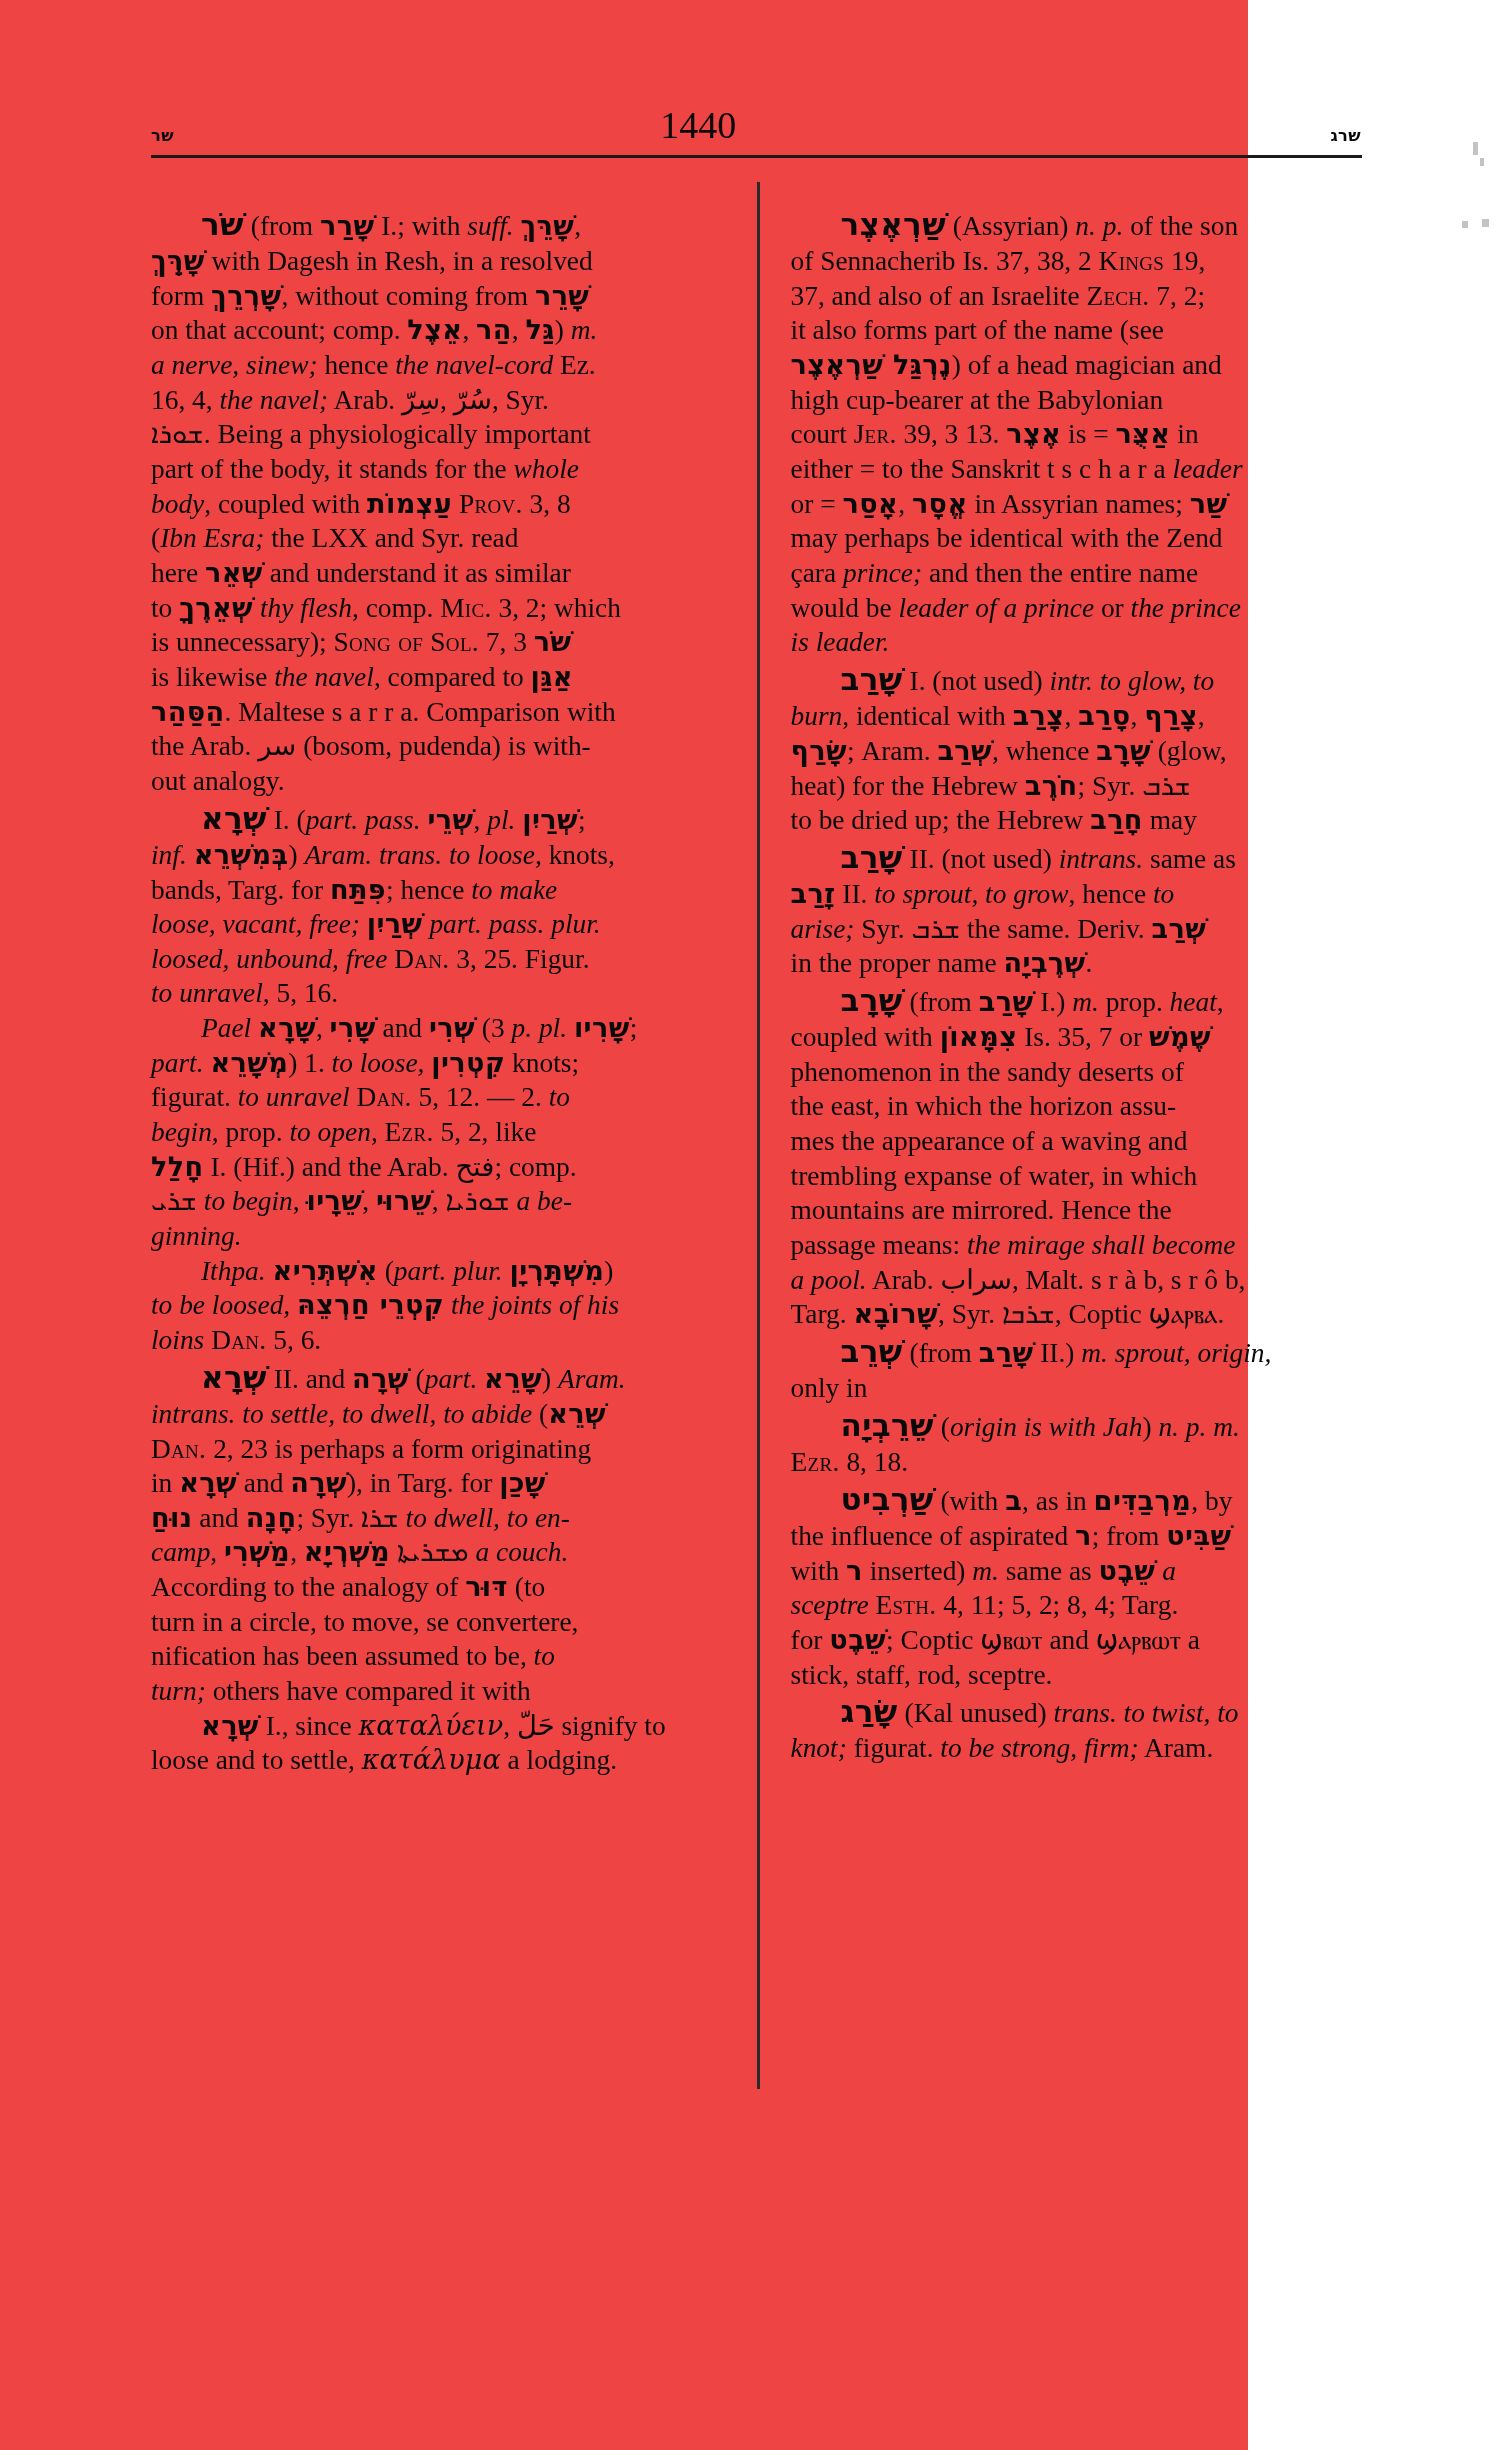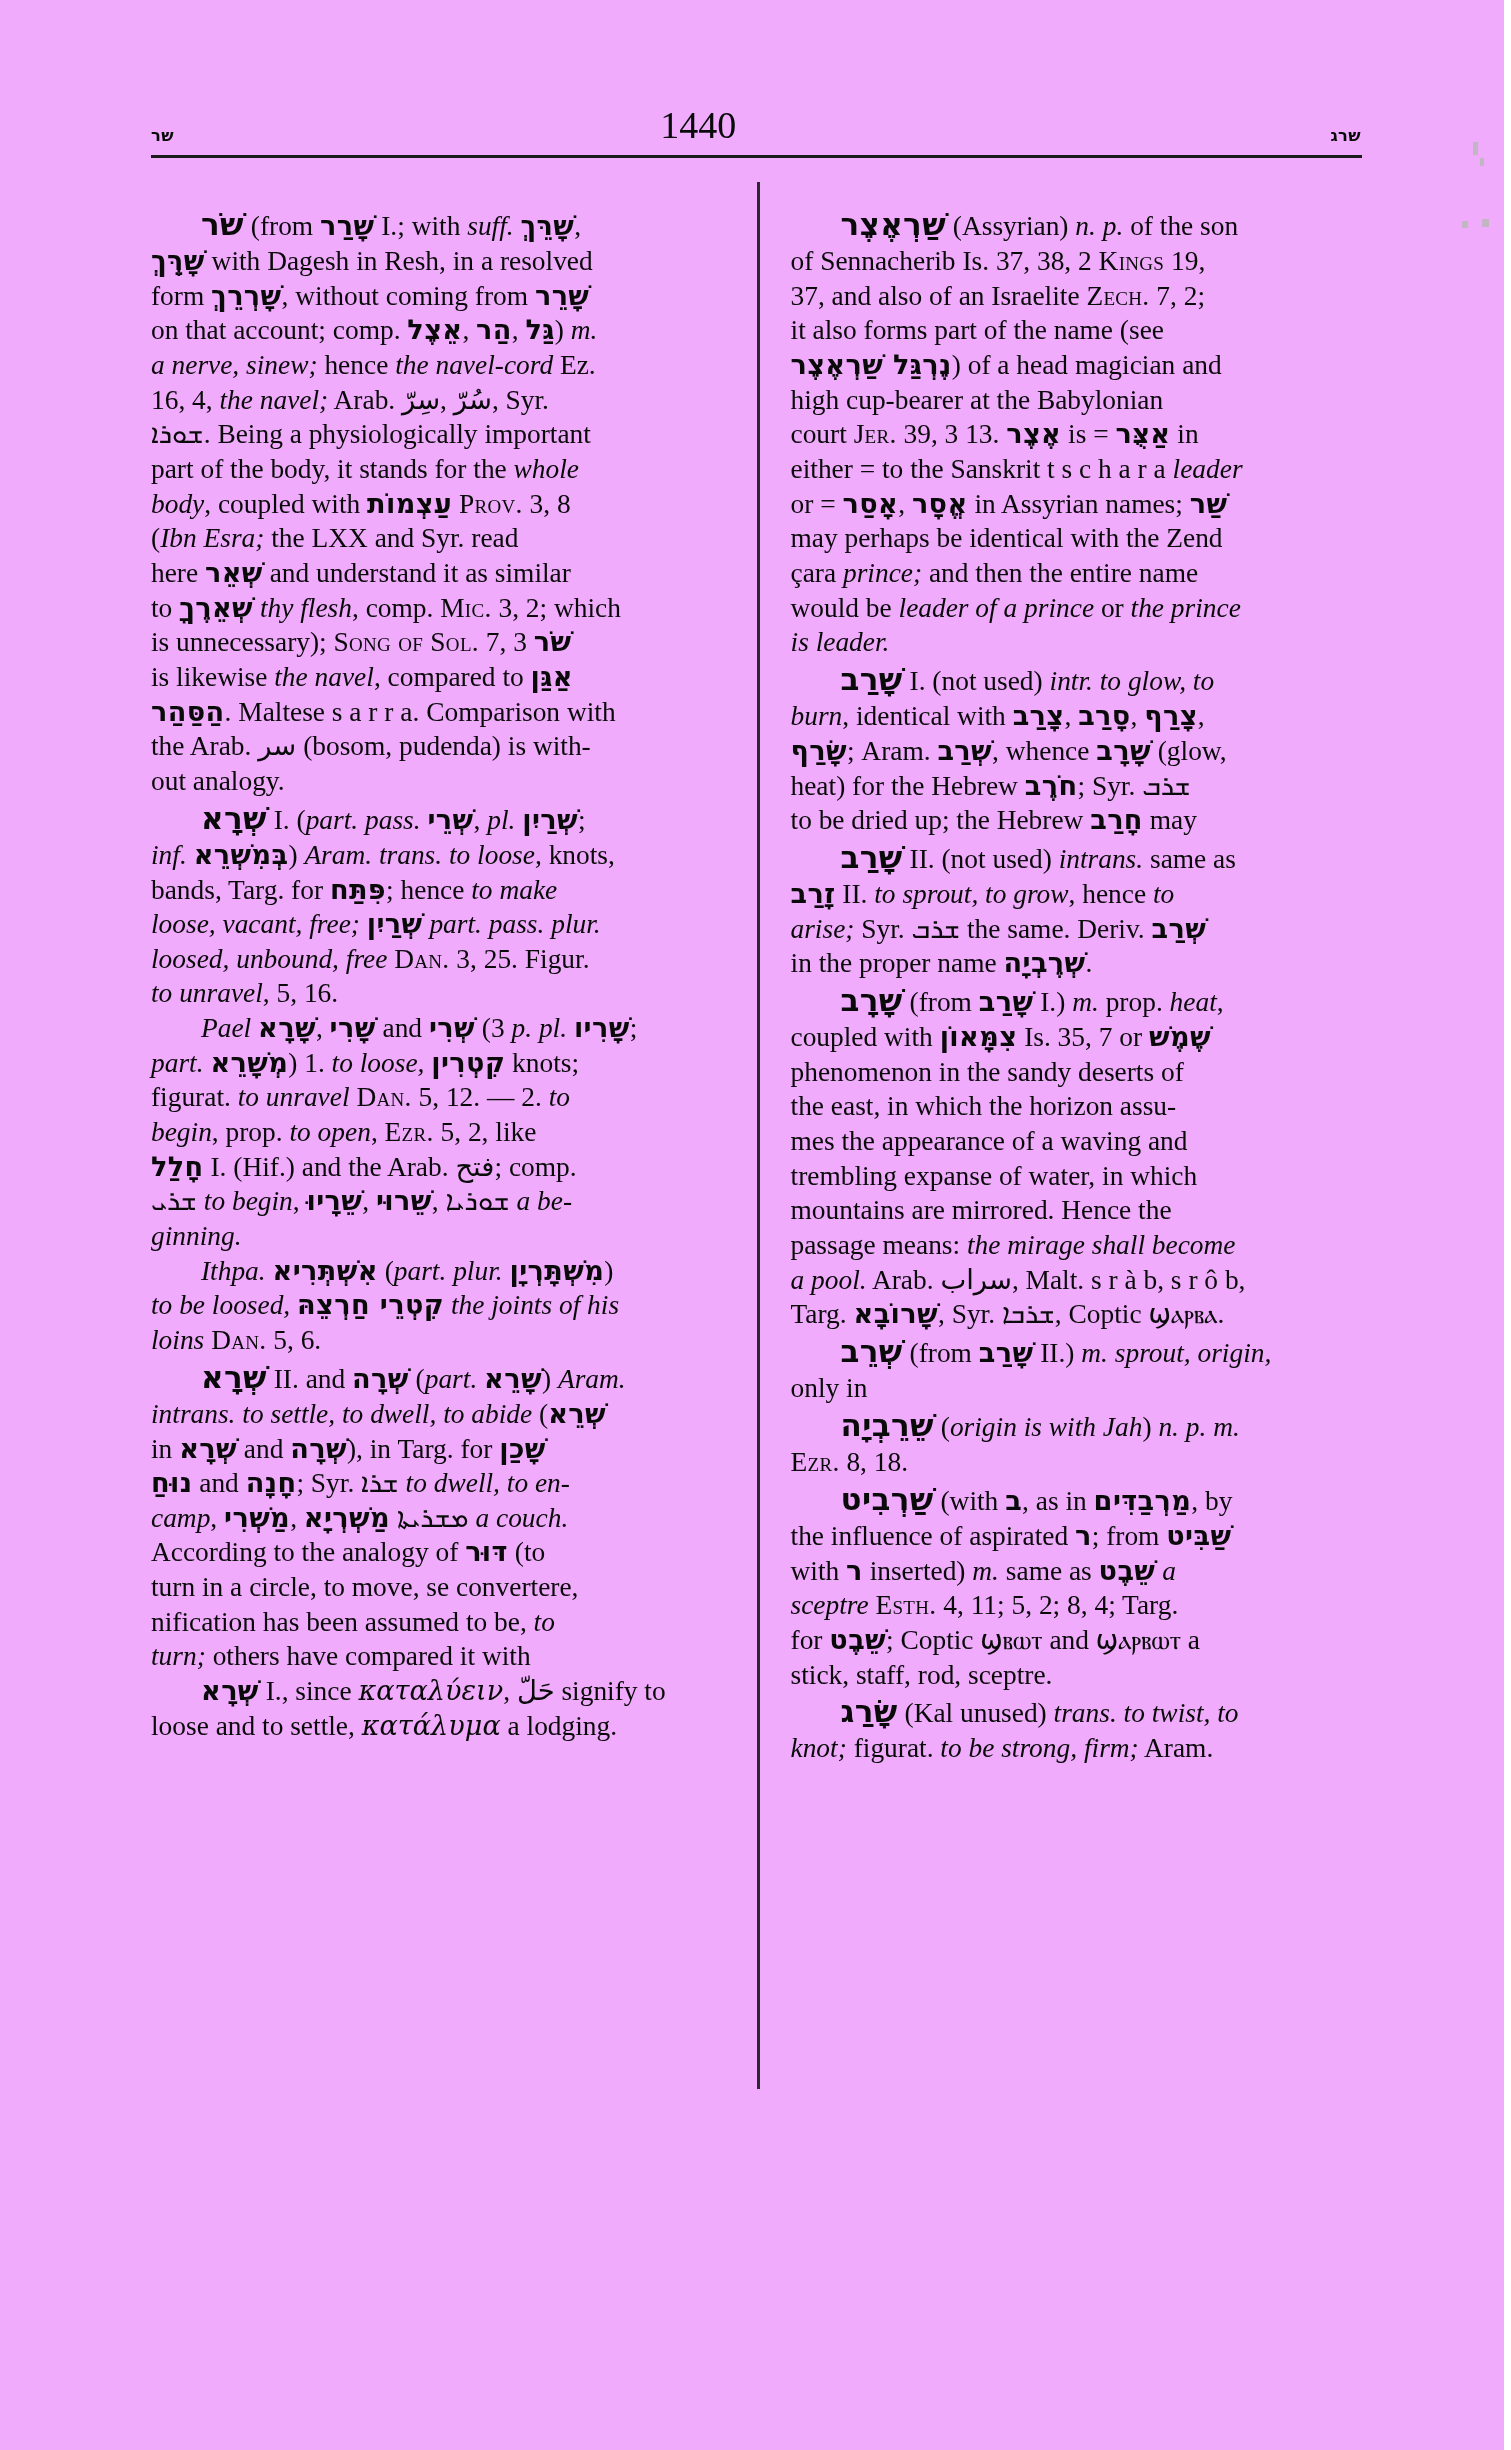--- a/index.html
+++ b/index.html
@@ -13,23 +13,23 @@
     height: 2450px;
     position: relative;
     font-family: "Liberation Serif", "DejaVu Serif", serif;
     color: #0a0a0a;
     overflow: hidden;
   }
 
   .page {
     position: absolute;
     left: 0; top: 0;
-    width: 1504px;
+    width: 1248px;
     height: 2450px;
-    background: #f0abfc;
+    background: #ef4444;
   }
 
   
   .runhead {
     position: absolute;
     left: 151px;
     top: 79px;
     width: 1210px;
     height: 65px;
     display: flex;
@@ -191,20 +191,21 @@
         <p class="cont">figurat. <span class="it">to unravel</span> <span class="sc">Dan.</span> 5, 12. — 2. <span class="it">to</span></p>
         <p class="cont"><span class="it">begin</span>, prop. <span class="it">to open</span>, <span class="sc">Ezr.</span> 5, 2, like</p>
         <p class="cont"><span class="heb">חָלַל</span> I. (Hif.) and the Arab. <span class="arab">فتح</span>; comp.</p>
         <p class="cont"><span class="syr">ܫܪܝ</span> <span class="it">to begin</span>, <span class="heb">שֵׁרָיוּ</span>, <span class="heb">שֵׁרוּי</span>, <span class="syr">ܫܘܪܝܐ</span> <span class="it">a be-</span></p>
         <p class="cont"><span class="it">ginning.</span></p>
         <p class="entry"><span class="it">Ithpa.</span> <span class="heb">אִשְׁתְּרִיא</span> (<span class="it">part. plur.</span> <span class="heb">מִשְׁתָּרְיָן</span>)</p>
         <p class="cont"><span class="it">to be loosed,</span> <span class="heb">קִטְרֵי חַרְצֵהּ</span> <span class="it">the joints of his</span></p>
         <p class="cont"><span class="it">loins</span> <span class="sc">Dan.</span> 5, 6.</p>
         <p class="entry"><span class="heb-lemma">שְׁרָא</span> II. and <span class="heb">שְׁרָה</span> (<span class="it">part.</span> <span class="heb">שָׁרֵא</span>) <span class="it">Aram.</span></p>
         <p class="cont"><span class="it">intrans. to settle, to dwell, to abide</span> (<span class="heb">שְׁרֵא</span></p>
+        <p class="cont"><span class="sc">Dan.</span> 2, 23 is perhaps a form originating</p>
         <p class="cont">in <span class="heb">שְׁרָא</span> and <span class="heb">שְׁרָה</span>), in Targ. for <span class="heb">שָׁכַן</span></p>
         <p class="cont"><span class="heb">נוּחַ</span> and <span class="heb">חָנָה</span>; Syr. <span class="syr">ܫܪܐ</span> <span class="it">to dwell, to en-</span></p>
         <p class="cont"><span class="it">camp</span>, <span class="heb">מַשְׁרִי</span>, <span class="heb">מַשְׁרְיָא</span> <span class="syr">ܡܫܪܝܬܐ</span> <span class="it">a couch.</span></p>
         <p class="cont">According to the analogy of <span class="heb">דּוּר</span> (to</p>
         <p class="cont">turn in a circle, to move, se convertere,</p>
         <p class="cont">nification has been assumed to be, <span class="it">to</span></p>
         <p class="cont"><span class="it">turn;</span> others have compared it with</p>
         <p class="entry"><span class="heb">שְׁרָא</span> I., since <span class="grk">καταλύειν</span>, <span class="arab">حَلّ</span> signify to</p>
         <p class="cont">loose and to settle, <span class="grk">κατάλυμα</span> a lodging.</p>
       </div>

